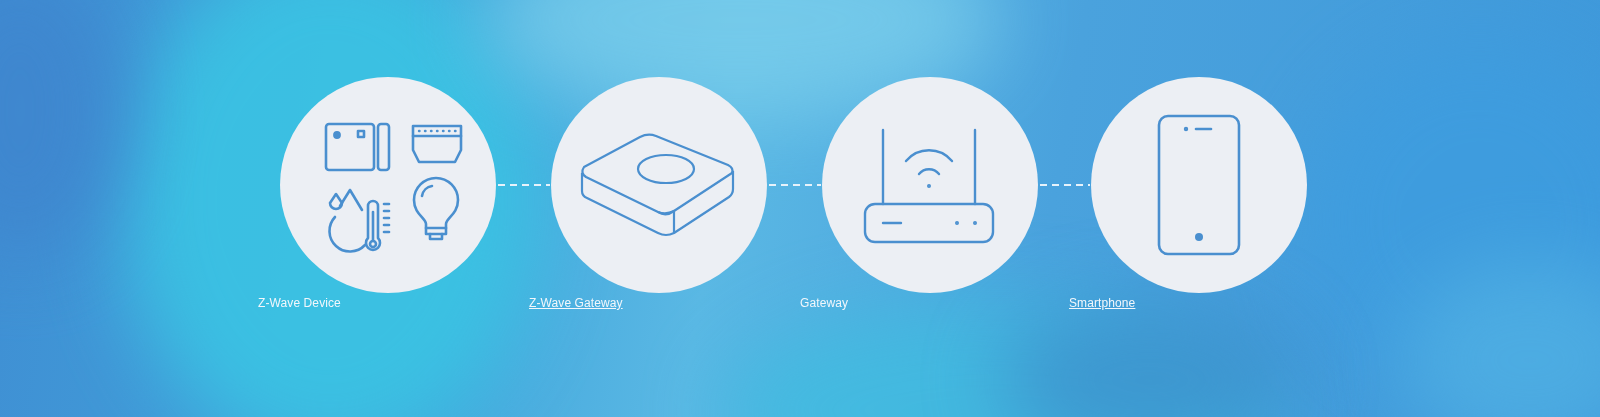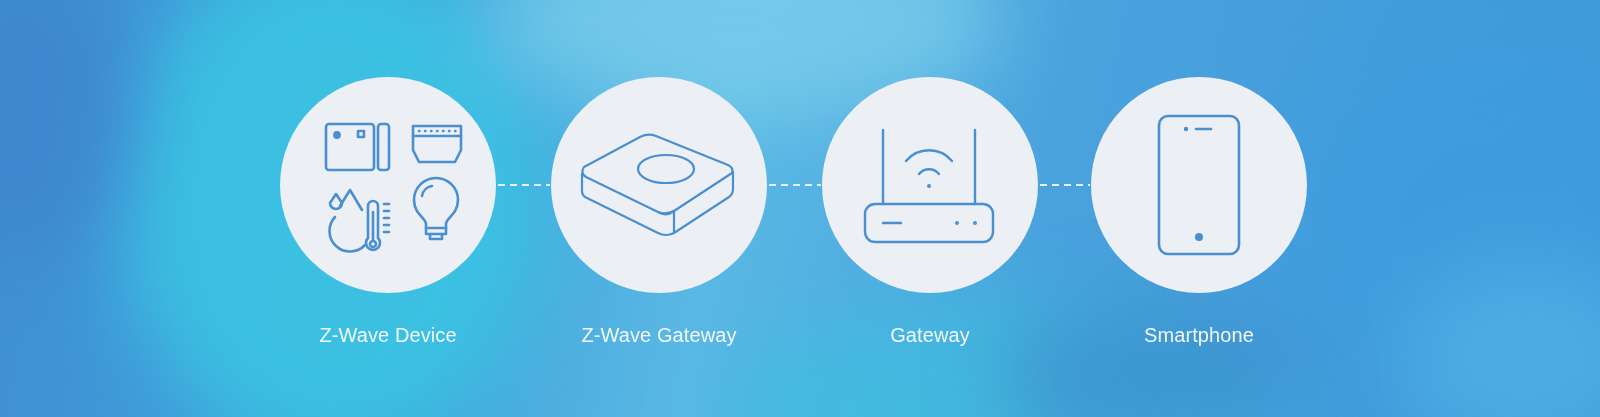--- a/index.html
+++ b/index.html
@@ -22,22 +22,22 @@
     .b6 { left: 1000px; top: 300px; width: 300px; height: 160px; background: #3a7fc4; opacity: .55; }
     .b7 { left: 1400px; top: 260px; width: 260px; height: 200px; background: #53b3e4; opacity: .7; }
 
     .node {
       position: absolute; top: 77px; width: 216px; height: 216px;
       border-radius: 50%; background: #eceff4;
       display: flex; align-items: center; justify-content: center;
     }
     .node svg { display: block; }
     .label {
-      position: absolute; top: 324px; width: 260px; text-align: center;
-      color: #f2f7fc; font-size: 20px; letter-spacing: 0.1px;
+      position: absolute; top: 296px; width: 260px; text-align: left;
+      color: #f2f7fc; font-size: 12px; letter-spacing: 0.1px;
     }
     .connector {
       position: absolute; top: 184px; height: 2px;
       background: repeating-linear-gradient(90deg, #e6f2fb 0 7px, transparent 7px 12px);
     }
   </style>
 </head>
 <body>
 
 <div class="bg">
@@ -126,15 +126,15 @@
 <div class="node" style="left:1091px;">
   <svg width="100" height="150" viewBox="0 0 100 150" fill="none" stroke="#4a8fcf" stroke-width="2.6" stroke-linecap="round" stroke-linejoin="round">
     <rect x="10" y="6" width="80" height="138" rx="9"></rect>
     <circle cx="37" cy="19" r="0.9" fill="#4a8fcf"></circle>
     <line x1="47" y1="19" x2="62" y2="19"></line>
     <circle cx="50" cy="127" r="4" fill="#4a8fcf" stroke="none"></circle>
   </svg>
 </div>
 
 <div class="label" style="left:258px;">Z-Wave Device</div>
-<div class="label" style="left:529px;">Z-Wave Gateway</div>
+<div class="label" style="left:529px;text-decoration:underline;">Z-Wave Gateway</div>
 <div class="label" style="left:800px;">Gateway</div>
-<div class="label" style="left:1069px;">Smartphone</div>
+<div class="label" style="left:1069px;text-decoration:underline;">Smartphone</div>
 
 </body></html>

